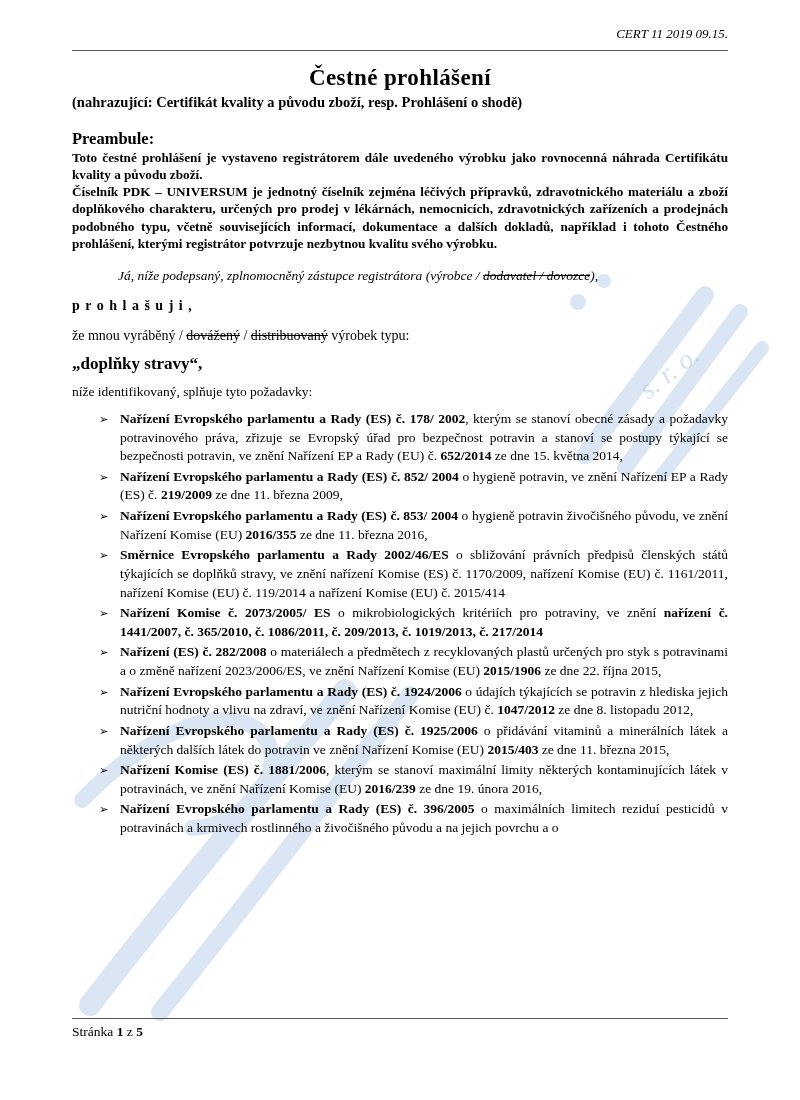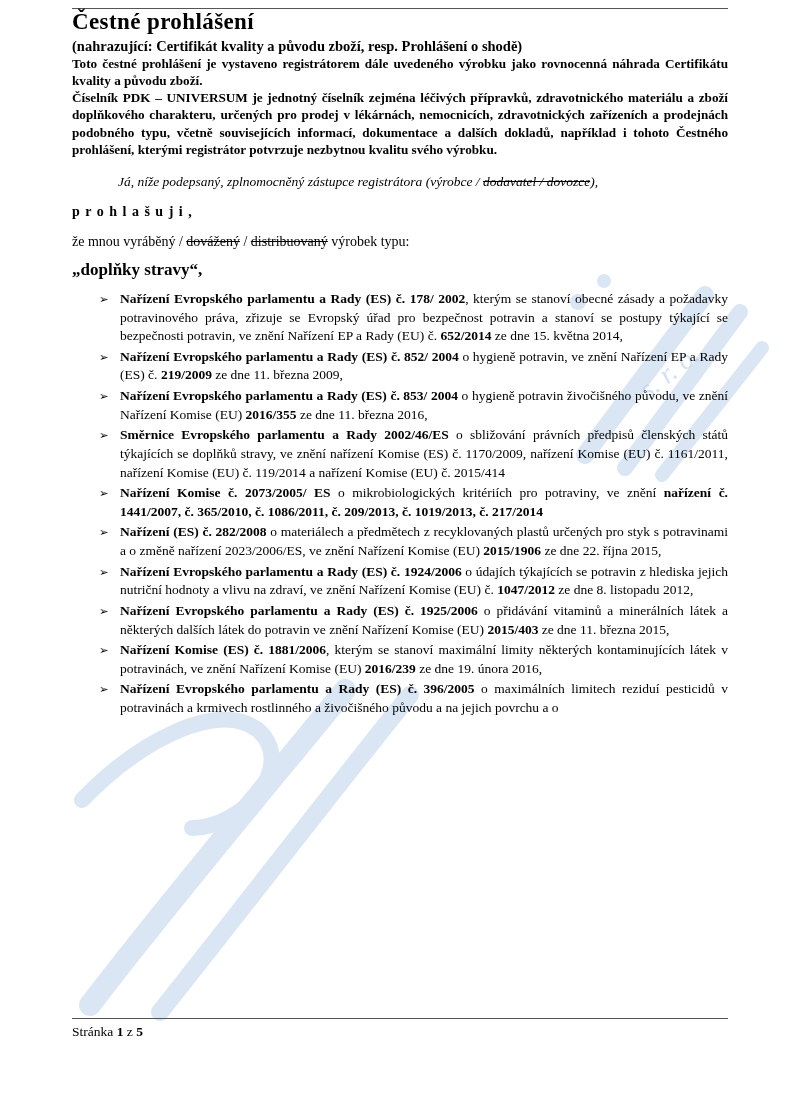--- a/index.html
+++ b/index.html
@@ -11,21 +11,21 @@
     font-family: "Liberation Serif", serif;
     position: relative;
   }
   .page { position: relative; width: 800px; height: 1100px; overflow: hidden; background: #fff; }
   .watermark { position: absolute; top: 0; left: 0; z-index: 0; pointer-events: none; }
   .flow { position: absolute; top: 0; left: 72px; width: 656px; height: 1012px; overflow: hidden; z-index: 1; }
 
   .doc-ref { text-align: right; font-style: italic; font-size: 13px; padding-top: 26px; }
   .rule { border-bottom: 1px solid #555; margin-top: 8px; }
 
-  .title { text-align: left; font-size: 23px; font-weight: bold; margin: 0 0 0; letter-spacing: .4px; }
+  .title { text-align: center; font-size: 23px; font-weight: bold; margin: 14px 0 0; letter-spacing: .4px; }
   .subtitle { font-size: 14.5px; font-weight: bold; margin-top: 3px; }
 
   .pre-head { font-size: 16.5px; font-weight: bold; margin-top: 18px; }
   .pre-body p { margin: 0; font-weight: bold; font-size: 13.2px; line-height: 1.3; text-align: justify; }
 
   .intro { margin: 16px 0 4px; font-size: 13.5px; padding-left: 46px; font-style: italic; }
   .verb { font-weight: bold; font-size: 14px; margin: 14px 0; letter-spacing: 1px; }
   .product-line { margin: 0; font-size: 14px; }
   .product-type { text-align: left; font-weight: bold; font-size: 17px; margin: 10px 0; }
   .req-intro { margin: 0; font-size: 13.5px; }
@@ -60,34 +60,37 @@
       <path d="M90 1005 C 170 900 280 770 345 690" stroke-width="22"></path>
       <path d="M160 1012 C 245 905 345 775 410 695" stroke-width="18"></path>
       <path d="M82 800 C 140 740 218 700 258 730 C 298 766 242 828 192 828" stroke-width="16"></path>
       <circle cx="578" cy="302" r="8" fill="currentColor" stroke="none"></circle>
       <circle cx="604" cy="281" r="7" fill="currentColor" stroke="none"></circle>
     </g>
     <text x="648" y="400" transform="rotate(-38 648 400)" font-size="28" font-style="italic" fill="currentColor" opacity="0.5">s. r. o.</text>
   </svg>
 
   <div class="flow">
+    <div class="doc-ref">CERT 11 2019 09.15.</div>
     <div class="rule"></div>
 
     <h1 class="title">Čestné prohlášení</h1>
     <div class="subtitle">(nahrazující: Certifikát kvality a původu zboží, resp. Prohlášení o shodě)</div>
 
+    <div class="pre-head">Preambule:</div>
     <div class="pre-body">
         <p>Toto čestné prohlášení je vystaveno registrátorem dále uvedeného výrobku jako rovnocenná náhrada Certifikátu kvality a původu zboží.</p>
         <p>Číselník PDK – UNIVERSUM je jednotný číselník zejména léčivých přípravků, zdravotnického materiálu a zboží doplňkového charakteru, určených pro prodej v lékárnách, nemocnicích, zdravotnických zařízeních a prodejnách podobného typu, včetně souvisejících informací, dokumentace a dalších dokladů, například i tohoto Čestného prohlášení, kterými registrátor potvrzuje nezbytnou kvalitu svého výrobku.</p>
       </div>
 
     <p class="intro"><span>Já, níže podepsaný, zplnomocněný zástupce registrátora (výrobce / </span><span class="strike">dodavatel / dovozce</span><span>),</span></p>
     <p class="verb">p r o h l a š u j i ,</p>
     <p class="product-line"><span>že mnou vyráběný / </span><span class="strike">dovážený</span><span> / </span><span class="strike">distribuovaný</span><span> výrobek typu:</span></p>
     <p class="product-type">„doplňky stravy“,</p>
+    <p class="req-intro">níže identifikovaný, splňuje tyto požadavky:</p>
 
     <ul class="req-list">
         <li><span class="bullet">➢</span><span class="b">Nařízení Evropského parlamentu a Rady (ES) č. 178/ 2002</span><span>, kterým se stanoví obecné zásady a požadavky potravinového práva, zřizuje se Evropský úřad pro bezpečnost potravin a stanoví se postupy týkající se bezpečnosti potravin, ve znění Nařízení EP a Rady (EU) č. </span><span class="b">652/2014</span><span> ze dne 15. května 2014,</span></li>
         <li><span class="bullet">➢</span><span class="b">Nařízení Evropského parlamentu a Rady (ES) č. 852/ 2004</span><span> o hygieně potravin, ve znění Nařízení EP a Rady (ES) č. </span><span class="b">219/2009</span><span> ze dne 11. března 2009,</span></li>
         <li><span class="bullet">➢</span><span class="b">Nařízení Evropského parlamentu a Rady (ES) č. 853/ 2004</span><span> o hygieně potravin živočišného původu, ve znění Nařízení Komise (EU) </span><span class="b">2016/355</span><span> ze dne 11. března 2016,</span></li>
         <li><span class="bullet">➢</span><span class="b">Směrnice Evropského parlamentu a Rady 2002/46/ES</span><span> o sbližování právních předpisů členských států týkajících se doplňků stravy, ve znění nařízení Komise (ES) č. 1170/2009, nařízení Komise (EU) č. 1161/2011, nařízení Komise (EU) č. 119/2014 a nařízení Komise (EU) č. 2015/414</span></li>
         <li><span class="bullet">➢</span><span class="b">Nařízení Komise č. 2073/2005/ ES</span><span> o mikrobiologických kritériích pro potraviny, ve znění </span><span class="b">nařízení č. 1441/2007, č. 365/2010, č. 1086/2011, č. 209/2013, č. 1019/2013, č. 217/2014</span></li>
         <li><span class="bullet">➢</span><span class="b">Nařízení (ES) č. 282/2008</span><span> o materiálech a předmětech z recyklovaných plastů určených pro styk s potravinami a o změně nařízení 2023/2006/ES, ve znění Nařízení Komise (EU) </span><span class="b">2015/1906</span><span> ze dne 22. října 2015,</span></li>
         <li><span class="bullet">➢</span><span class="b">Nařízení Evropského parlamentu a Rady (ES) č. 1924/2006</span><span> o údajích týkajících se potravin z hlediska jejich nutriční hodnoty a vlivu na zdraví, ve znění Nařízení Komise (EU) č. </span><span class="b">1047/2012</span><span> ze dne 8. listopadu 2012,</span></li>
         <li><span class="bullet">➢</span><span class="b">Nařízení Evropského parlamentu a Rady (ES) č. 1925/2006</span><span> o přidávání vitaminů a minerálních látek a některých dalších látek do potravin ve znění Nařízení Komise (EU) </span><span class="b">2015/403</span><span> ze dne 11. března 2015,</span></li>

